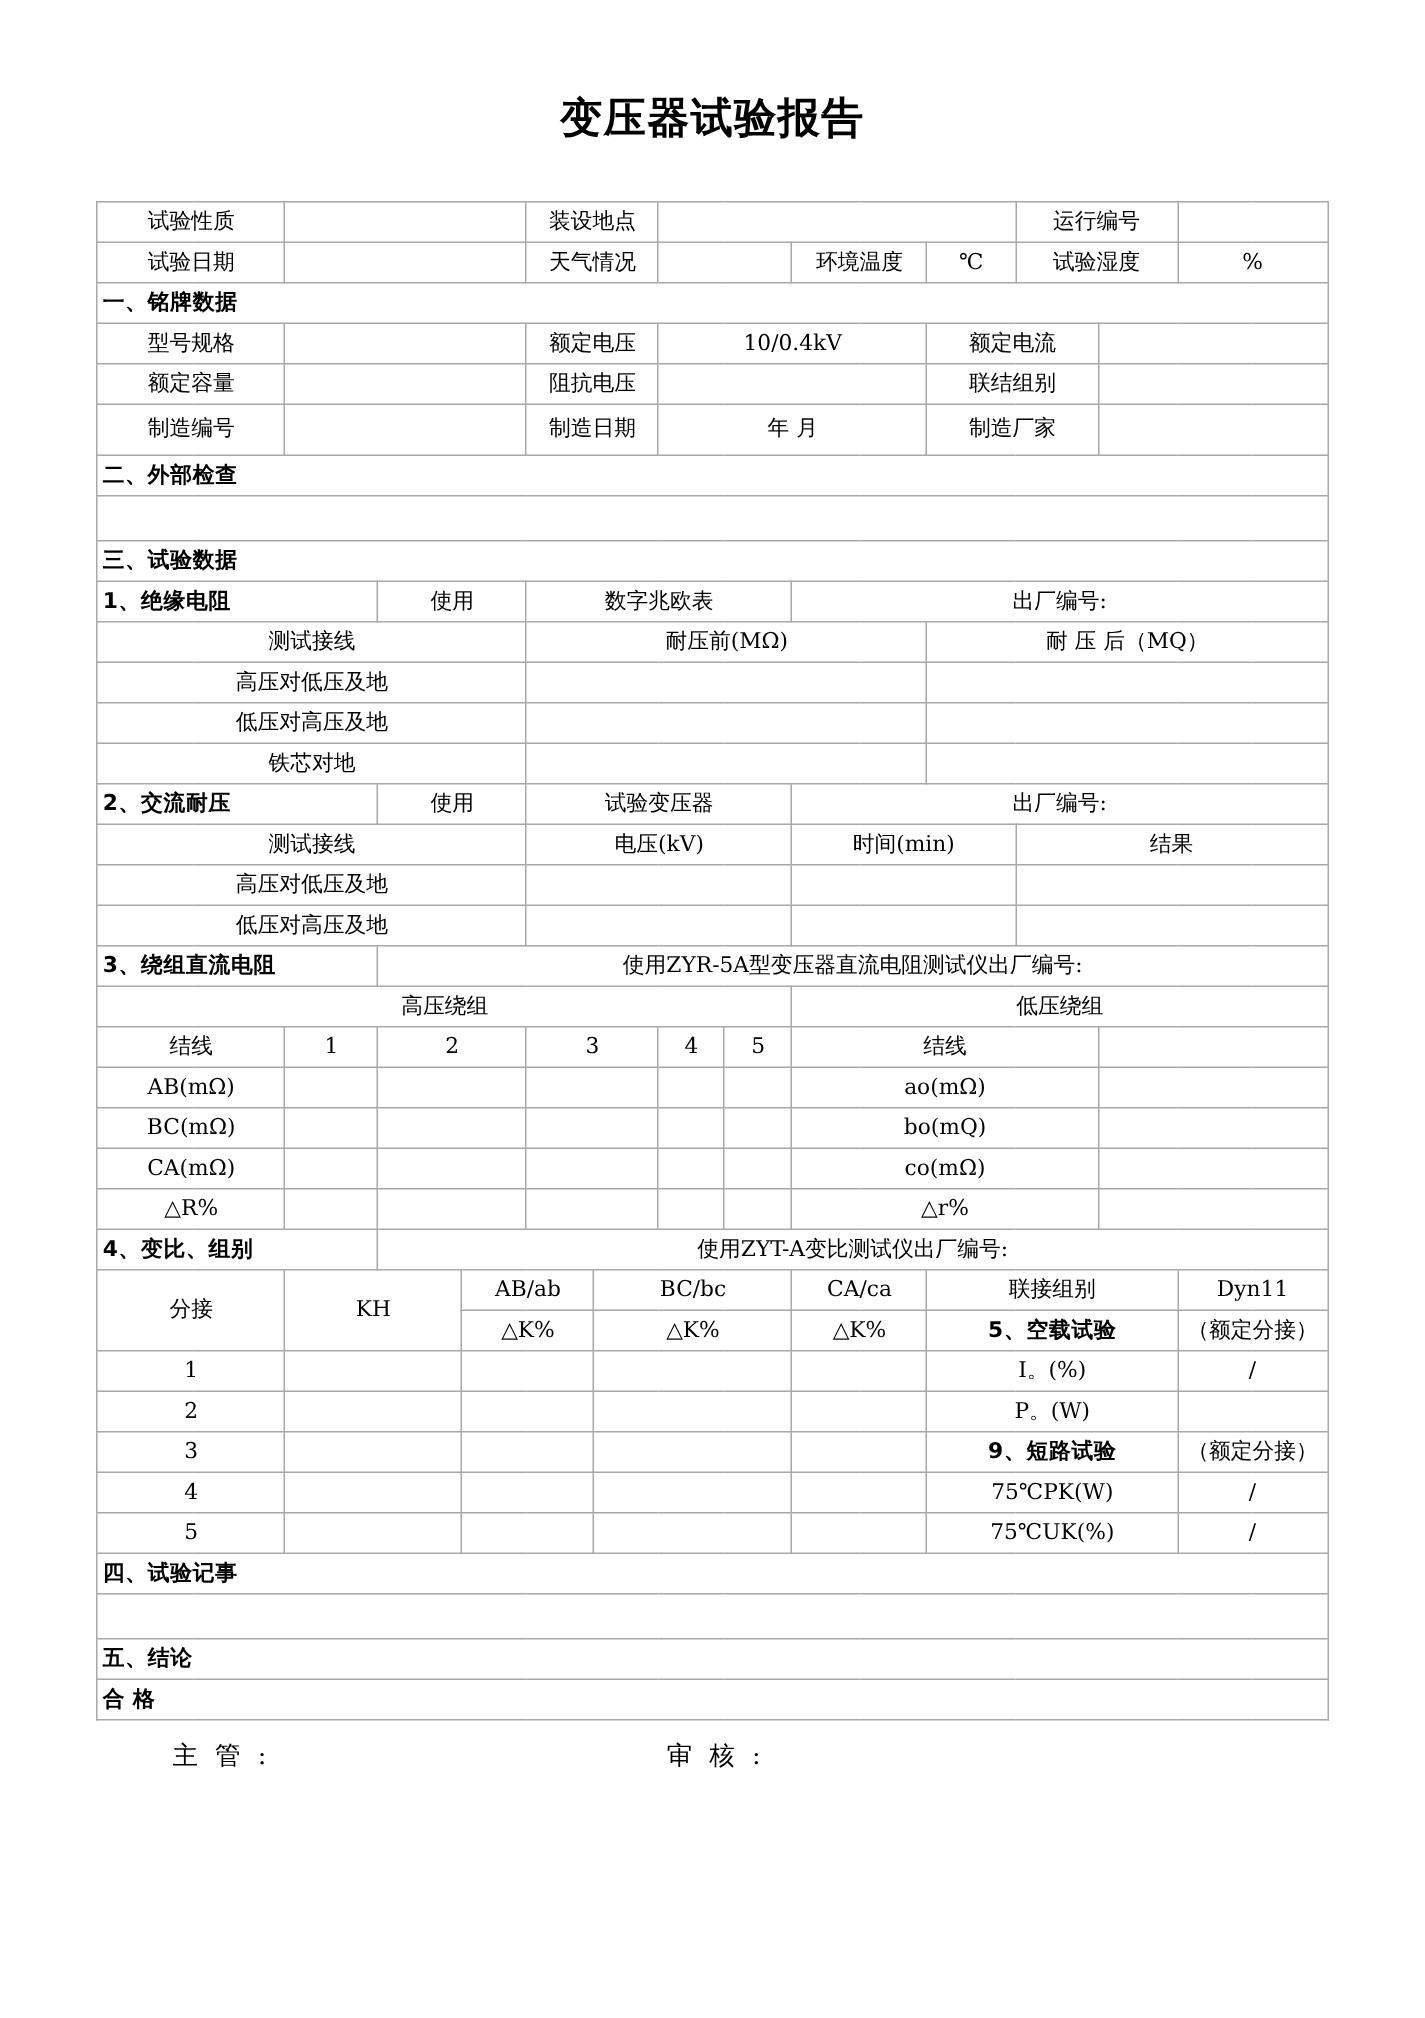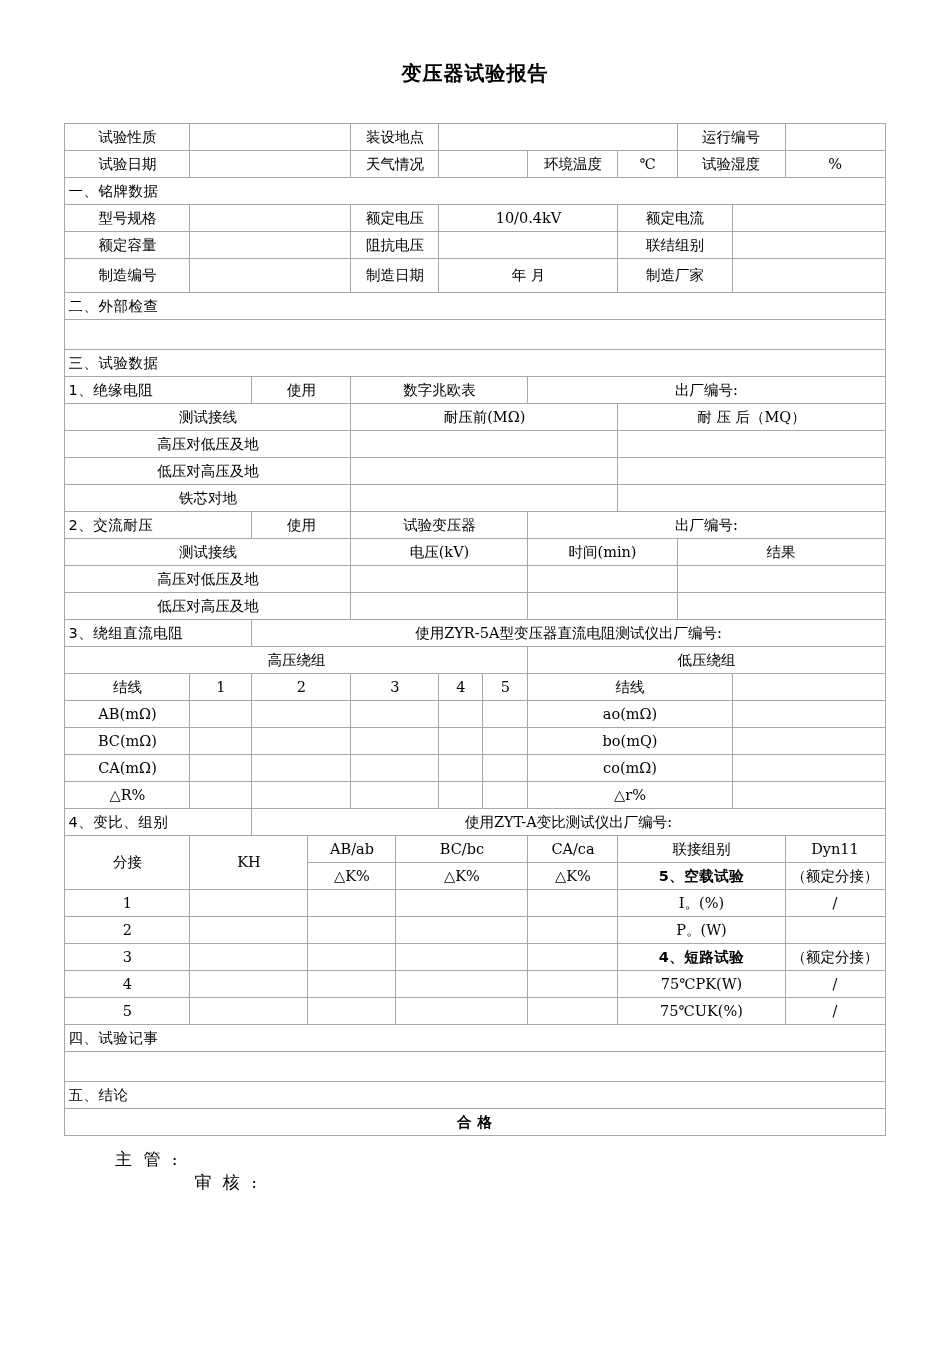--- a/index.html
+++ b/index.html
@@ -16,21 +16,21 @@
     overflow: hidden;
   }
   .page {
     width: 950px;
     height: 1345px;
     position: relative;
     box-sizing: border-box;
   }
   .doc-title {
     text-align: center;
-    font-size: 20px;
+    font-size: 28px;
     font-weight: bold;
     letter-spacing: 1px;
     padding-top: 60px;
     padding-bottom: 0;
     font-family: "DejaVu Sans", "Liberation Sans", sans-serif;
   }
   table.report {
     border-collapse: collapse;
     width: 820px;
     margin: 36px auto 0 auto;
@@ -43,51 +43,50 @@
     font-size: 14.5px;
     vertical-align: middle;
     line-height: 1.15;
     overflow: hidden;
     white-space: nowrap;
   }
   .c  { text-align: center; }
   .l  { text-align: center; }
   .lp { text-align: center; padding-left: 10px; }
   .sec {
-    font-weight: normal;
+    font-weight: bold;
     font-family: "DejaVu Sans", "Liberation Sans", sans-serif;
     font-size: 15px;
     text-align: left;
     padding-left: 8px;
     letter-spacing: 0.5px;
   }
   .secmini {
     font-weight: bold;
     font-family: "DejaVu Sans", "Liberation Sans", sans-serif;
     font-size: 14.5px;
     text-align: center;
     letter-spacing: 0.5px;
   }
   .tall { height: 34px; }
   .blankrow { height: 30px; }
   .result {
-    text-align: center;
+    text-align: left;
     letter-spacing: 1px;
     font-weight: bold;
-    font-family: Liberation Sans, sans-serif;
+    font-family: Liberation Serif, serif;
     font-size: 15px;
   }
   .signs {
     width: 820px;
     margin: 12px auto 0 auto;
     display: flex;
     font-size: 17px;
     letter-spacing: 3px;
     font-family: "DejaVu Serif", "Liberation Serif", serif;
-    flex-direction: column;
   }
   .sign-a { width: 250px; padding-left: 50px; box-sizing: border-box; }
   .sign-b { width: 195px; text-align: right; }
   .sign-c { width: 300px; }
 </style>
 </head>
 <body>
 
 <div class="page">
 
@@ -325,21 +324,21 @@
       <td colspan="2" class="c"></td>
       <td colspan="3" class="c">P。(W)</td>
       <td colspan="2" class="c"></td>
     </tr>
     <tr>
       <td colspan="2" class="c">3</td>
       <td colspan="2" class="c"></td>
       <td colspan="2" class="c"></td>
       <td colspan="3" class="c"></td>
       <td colspan="2" class="c"></td>
-      <td colspan="3" class="secmini">4、短路试验</td>
+      <td colspan="3" class="secmini">9、短路试验</td>
       <td colspan="2" class="c">（额定分接）</td>
     </tr>
     <tr>
       <td colspan="2" class="c">4</td>
       <td colspan="2" class="c"></td>
       <td colspan="2" class="c"></td>
       <td colspan="3" class="c"></td>
       <td colspan="2" class="c"></td>
       <td colspan="3" class="c">75℃PK(W)</td>
       <td colspan="2" class="c">/</td>

